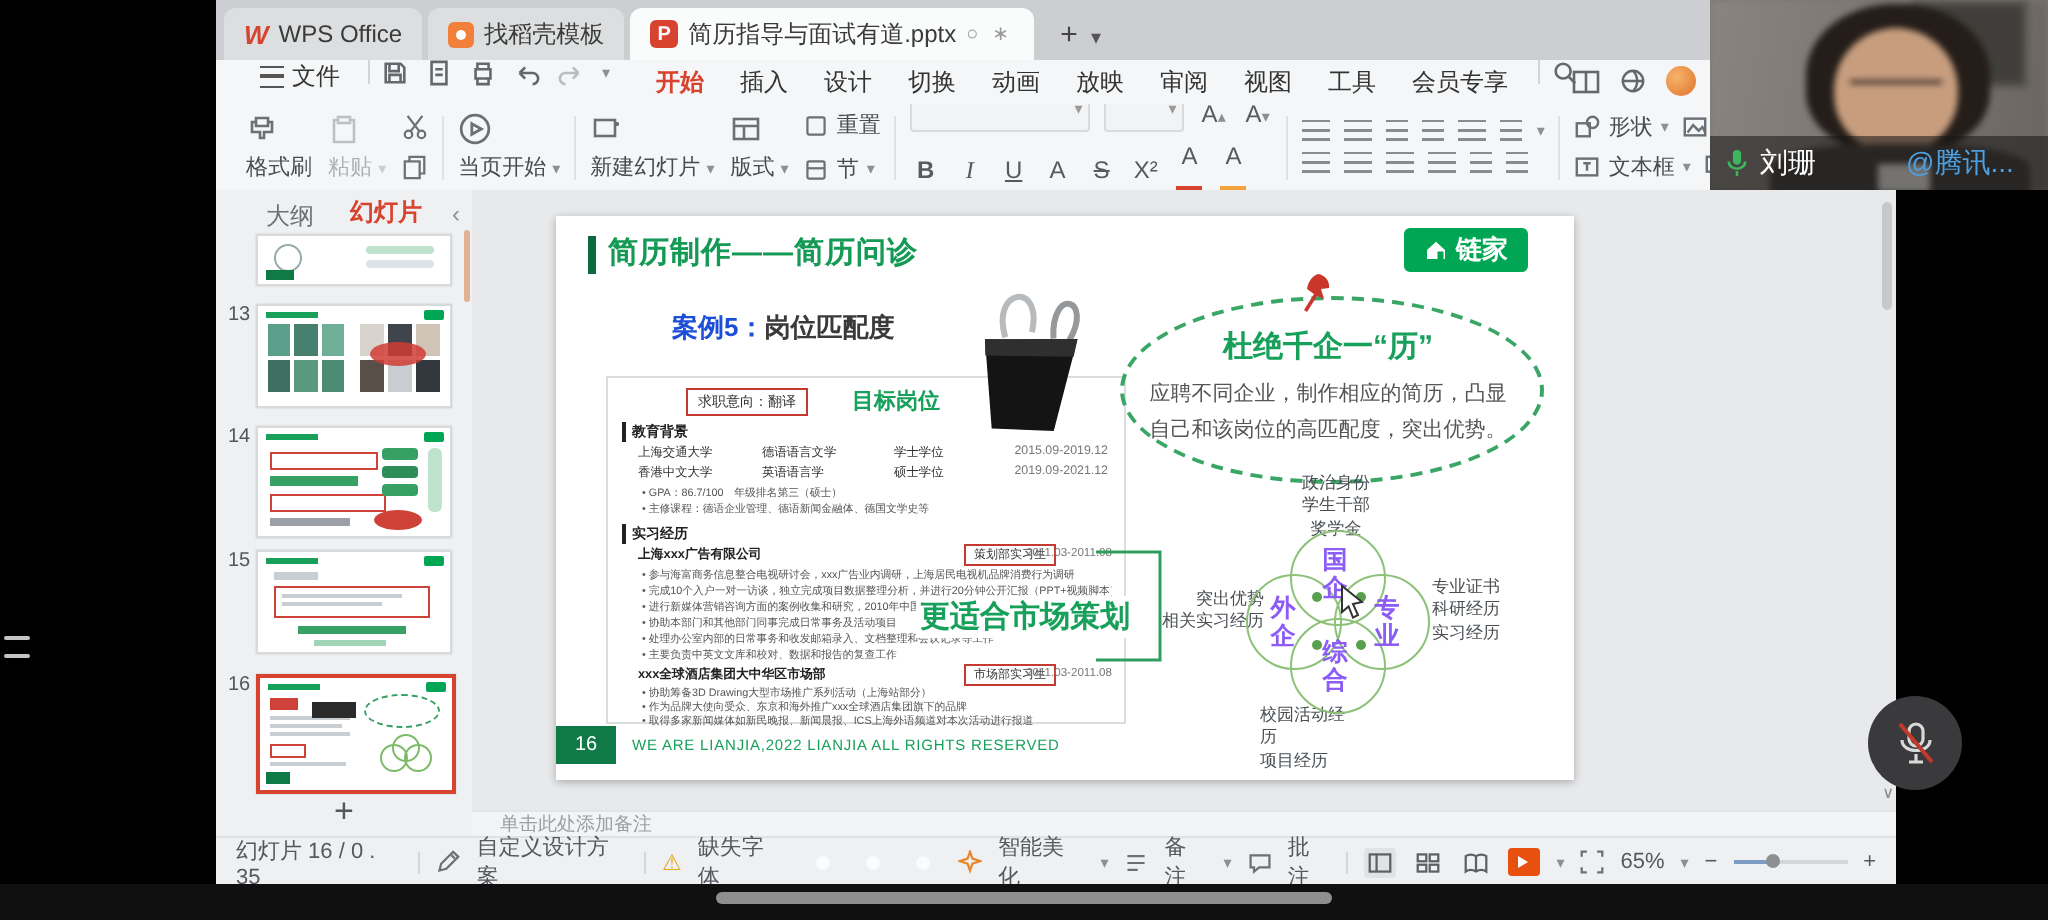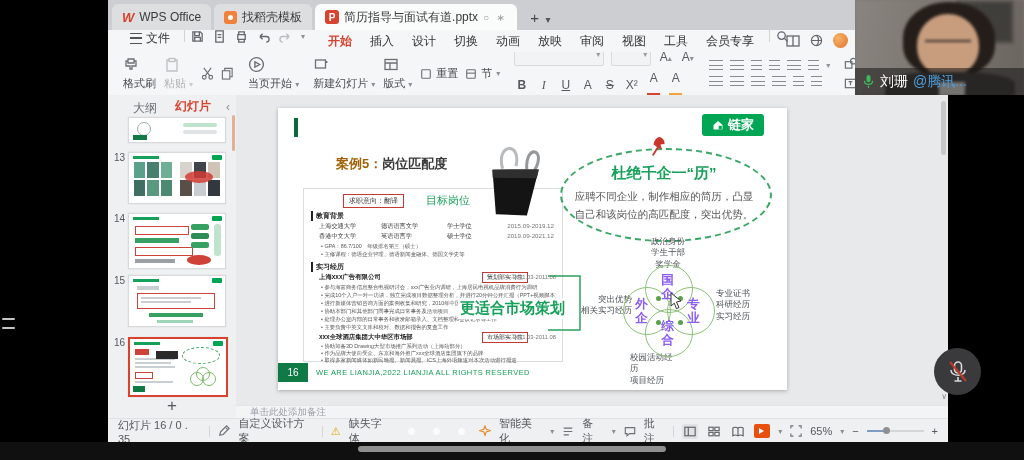--- a/index.html
+++ b/index.html
@@ -41,21 +41,21 @@
   .mb-right{position:absolute;right:100px;top:3px;display:flex;gap:10px;align-items:center;}
   .avatar-dot{width:15px;height:15px;border-radius:50%;background:radial-gradient(circle at 35% 35%,#f7b46a,#e0722d);}
 
   
   .ribbon{position:absolute;left:0;top:52px;right:0;height:43px;border-bottom:1px solid #e2e3e4;
           display:flex;align-items:center;padding-left:8px;overflow:hidden;}
   .rgroup{display:flex;align-items:center;gap:8px;padding:0 7px;}
   .rsep{width:1px;height:32px;background:#e1e2e3;}
   .rbig{display:flex;flex-direction:column;gap:3px;font-size:11px;color:#474c50;white-space:nowrap;}
   .rbig svg{stroke:#6b7075;fill:none;stroke-width:1.3;}
-  .rstack{display:flex;gap:7px;align-items:flex-start;}
+  .rstack{display:flex;flex-direction:column;gap:7px;align-items:flex-start;}
   .rsmall{display:flex;align-items:center;gap:4px;font-size:11px;color:#474c50;white-space:nowrap;}
   .rsmall svg{stroke:#6b7075;fill:none;stroke-width:1.3;}
   .chev{color:#8b9095;font-size:8px;}
   .rcol{display:flex;flex-direction:column;gap:5px;}
   .rrow{display:flex;align-items:center;gap:7px;}
   .combo{height:16px;background:#f2f3f4;border:1px solid #d9dadb;border-radius:2px;position:relative;}
   .combo::after{content:"▾";position:absolute;right:3px;top:1px;font-size:8px;color:#9a9a9a;}
   .fbtn{font-size:12px;color:#565b60;width:15px;text-align:center;}
   .fbtn.b{font-weight:bold}.fbtn.i{font-style:italic;font-family:"Liberation Serif",serif}
   .fbtn.u{text-decoration:underline}.fbtn.s{text-decoration:line-through}
@@ -80,27 +80,27 @@
 
   
   .canvas{position:absolute;left:128px;top:95px;width:712px;height:310px;background:#e8e9eb;}
   .vscroll{position:absolute;right:2px;top:6px;width:5px;height:54px;border-radius:3px;background:#c7c8ca;}
   .navchev{position:absolute;right:1px;bottom:4px;display:flex;flex-direction:column;gap:2px;color:#85898d;font-size:8px;line-height:8px;}
   .slide{position:absolute;left:42px;top:13px;width:509px;height:282px;background:#fff;box-shadow:0 1px 4px rgba(0,0,0,.28);}
 
   .s-titlebar{position:absolute;left:16px;top:10px;width:4px;height:19px;background:#0b6b3e;}
   .s-title{position:absolute;left:26px;top:9px;font-size:15px;font-weight:bold;color:#149a55;letter-spacing:.5px;}
   .s-case{position:absolute;left:58px;top:47px;font-size:13px;font-weight:bold;color:#3a3a3a;}
-  .s-case b{color:#a16207;}
+  .s-case b{color:#1d4ed8;}
   .logo{position:absolute;left:424px;top:6px;width:62px;height:22px;background:#00a653;border-radius:3px;
         display:flex;align-items:center;justify-content:center;gap:4px;color:#fff;font-size:13px;font-weight:bold;}
 
   .resume{position:absolute;left:25px;top:80px;width:258px;height:172px;border:1px solid #dcdcdc;background:#fff;font-size:6px;color:#444;}
   .intent{position:absolute;left:39px;top:5px;border:1px solid #c23a32;color:#333;font-size:7px;padding:1px 5px;}
-  .target{position:absolute;left:122px;top:4px;font-size:11px;font-weight:normal;color:#17a05a;}
+  .target{position:absolute;left:122px;top:4px;font-size:11px;font-weight:bold;color:#17a05a;}
   .rsec{position:absolute;left:7px;font-size:7px;font-weight:bold;color:#222;border-left:2px solid #222;padding-left:3px;}
   .rrowline{position:absolute;left:15px;right:8px;display:flex;font-size:6.2px;color:#333;white-space:nowrap;}
   .rrowline .c1{width:62px;}.rrowline .c2{width:66px;}.rrowline .c3{flex:1;}
   .rrowline .c4{color:#777;}
   .rbullet{position:absolute;left:17px;right:6px;font-size:5.4px;color:#555;white-space:nowrap;overflow:hidden;}
   .rcompany{position:absolute;left:15px;font-size:6.4px;font-weight:bold;color:#222;white-space:nowrap;}
   .rolechip{position:absolute;left:178px;border:1px solid #c23a32;font-size:6px;color:#333;padding:0px 4px;background:#fff;white-space:nowrap;}
   .rdate{position:absolute;right:6px;font-size:5.8px;color:#777;}
 
   .clip{position:absolute;left:205px;top:28px;transform:rotate(6deg);}
@@ -150,21 +150,21 @@
   .wall{position:absolute;inset:0;background:linear-gradient(100deg,#8a8480 0%,#7a746f 55%,#6b6560 100%);}
   .frame{position:absolute;right:10px;top:0px;width:52px;height:38px;background:#403e3a;border:3px solid #55524d;}
   .hair{position:absolute;left:48px;top:2px;width:92px;height:74px;border-radius:48% 48% 40% 40%;background:#241d19;}
   .face{position:absolute;left:62px;top:14px;width:62px;height:62px;border-radius:50% 50% 46% 46%;background:#c79d7e;}
   .glasses{position:absolute;left:70px;top:40px;width:46px;height:8px;border-top:2px solid #3a2f28;}
   .body-sh{position:absolute;left:30px;top:72px;width:130px;height:30px;border-radius:40% 40% 0 0;background:#3f3a36;}
   .collar{position:absolute;left:84px;top:82px;width:26px;height:14px;background:#e8e4de;}
   .nametag{position:absolute;left:0;bottom:0;height:27px;width:100%;background:rgba(22,22,22,.55);
            display:flex;align-items:center;gap:5px;padding:0 7px;box-sizing:border-box;}
   .nametag .nm{color:#fff;font-size:14px;}
-  .nametag .org{color:#4d9fe0;font-size:14px;white-space:nowrap;overflow:hidden;}
+  .nametag .org{color:#4d9fe0;font-size:14px;white-space:nowrap;overflow:hidden;margin-left:40px;}
 
   .micbtn{position:absolute;left:934px;top:348px;width:47px;height:47px;border-radius:50%;background:#3a3a3c;
           display:flex;align-items:center;justify-content:center;}
 </style>
 </head>
 <body>
 
 <div id="root">
 
   <div class="edge-handle" style="top:318px"></div>
@@ -490,20 +490,21 @@
 
     <div class="canvas">
       <div class="vscroll"></div>
       <div class="navchev">
         <span>∧</span>
         <span>∨</span>
       </div>
 
       <div class="slide">
         <div class="s-titlebar"></div>
+        <div class="s-title">简历制作——简历问诊</div>
         <div class="s-case">
           <b>案例5：</b><span>岗位匹配度</span>
         </div>
         <div class="logo">
           <svg width="12" height="12" viewBox="0 0 16 16">
               <path d="M2 8l6-5.5L14 8v6H2z" fill="#fff"></path>
               <rect x="9" y="9" width="4" height="5" fill="#00a653"></rect>
             </svg>
           <span>链家</span>
         </div>

